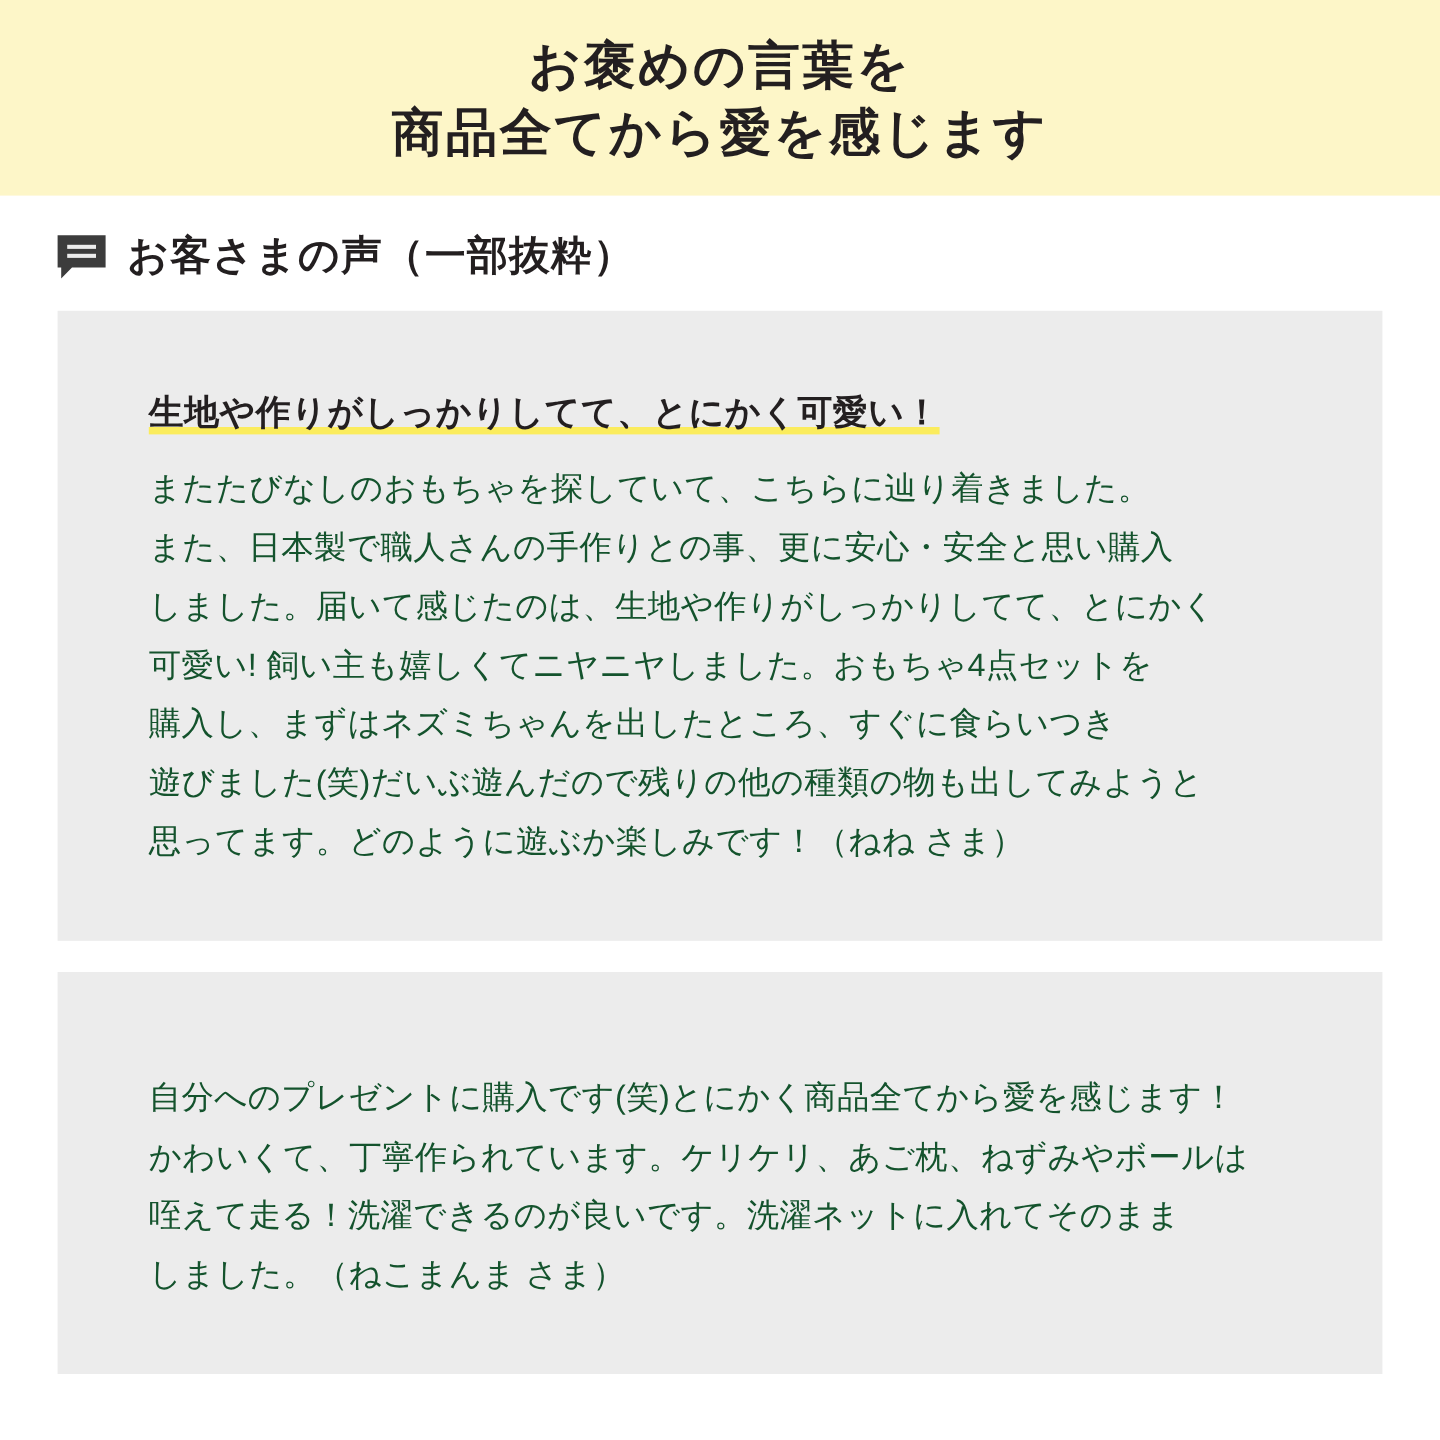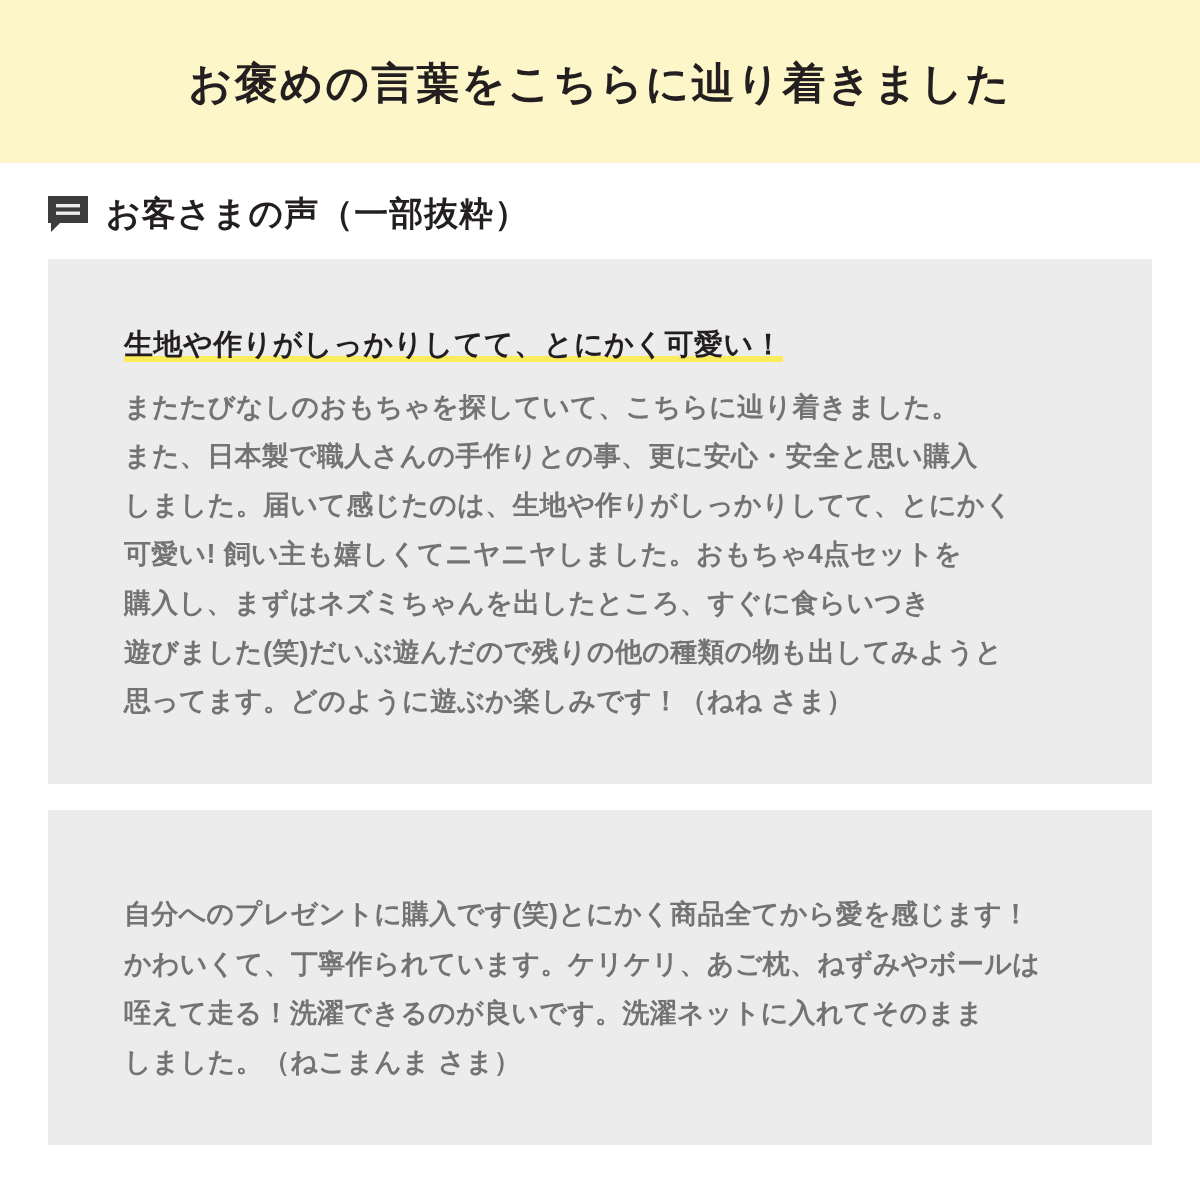--- a/index.html
+++ b/index.html
@@ -14,21 +14,21 @@
     color: #231f20;
     overflow: hidden;
   }
 
   
   .banner {
     background: #fdf6c8;
     width: 1200px;
     height: 163px;
     display: flex;
-    flex-direction: row;
+    flex-direction: column;
     align-items: center;
     justify-content: center;
     box-sizing: border-box;
     padding-top: 4px;
   }
   .banner-line {
     font-size: 43px;
     font-weight: 700;
     letter-spacing: 2px;
     line-height: 1.28;
@@ -86,31 +86,30 @@
     -webkit-box-decoration-break: clone;
   }
   .review-title-wrap {
     line-height: 1.5;
   }
   .review-body {
     margin-top: 16px;
     font-size: 27px;
     line-height: 1.82;
     letter-spacing: 0.3px;
-    color: #737373;
+    color: #14532d;
     white-space: pre-line;
-    font-weight: bold;
   }
 </style>
 </head>
 <body>
 
 <div class="banner">
   <div class="banner-line">お褒めの言葉を</div>
-  <div class="banner-line">こちらに辿り着きました</div>
+  <div class="banner-line">商品全てから愛を感じます</div>
 </div>
 
 <div class="section-head">
   <span class="chat-icon">
     <svg viewBox="0 0 44 44" width="44" height="44" aria-hidden="true">
       <path d="M2 3 H42 V30 H14 L5 39 V30 H2 Z" fill="#3c3c3c"></path>
       <rect x="10" y="11" width="24" height="3.4" fill="#ececec"></rect>
       <rect x="10" y="18.5" width="24" height="3.4" fill="#ececec"></rect>
     </svg>
   </span>

